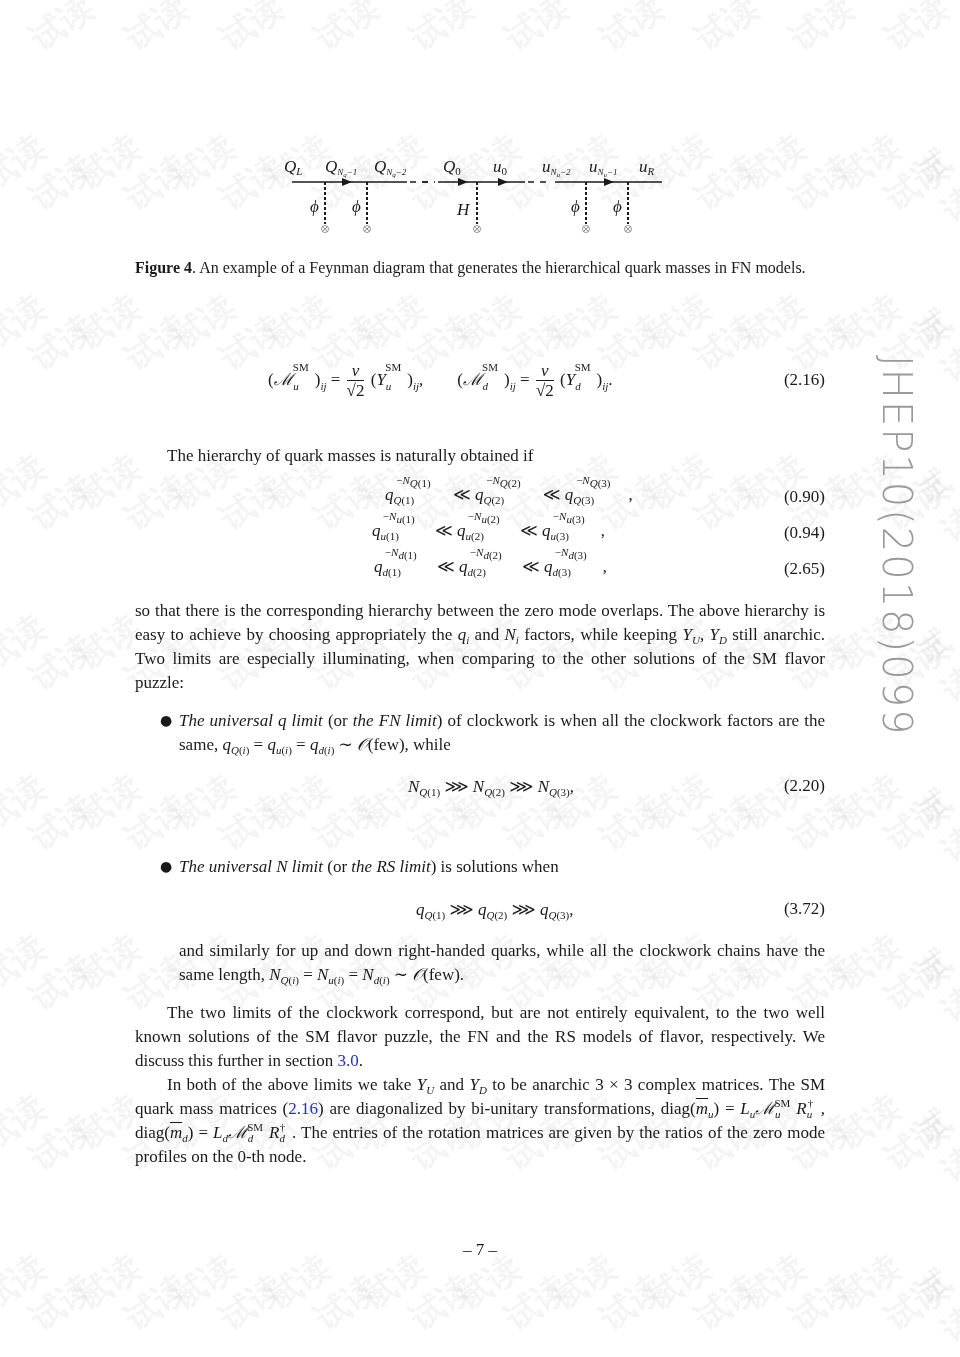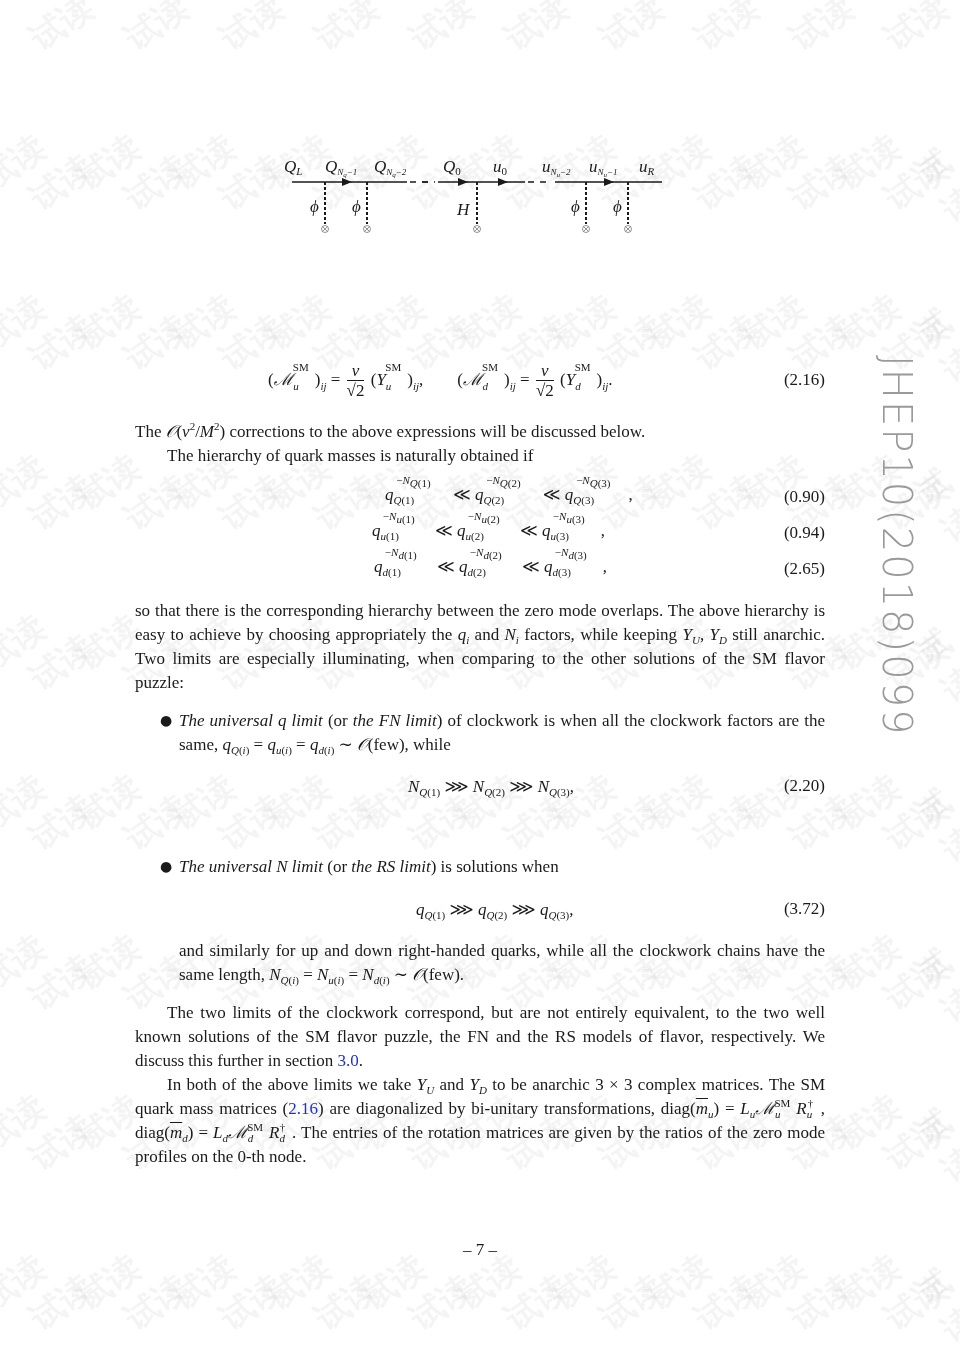--- a/index.html
+++ b/index.html
@@ -271,34 +271,36 @@
       <text x="309" y="22">u<tspan font-size="9" dy="3">N</tspan><tspan font-size="7" dy="2">u</tspan><tspan font-size="9" dy="-2">−1</tspan></text>
       <text x="359" y="22">u<tspan font-size="11" dy="3">R</tspan></text>
       <text x="30" y="62">ϕ</text>
       <text x="72" y="62">ϕ</text>
       <text x="177" y="65">H</text>
       <text x="291" y="62">ϕ</text>
       <text x="333" y="62">ϕ</text>
     </g>
   </svg>
 
+  <div class="txt" style="top:257px;font-size:16px;line-height:22px;">
+    <b>Figure 4</b><span>. An example of a Feynman diagram that generates the hierarchical quark masses in FN models.</span>
+  </div>
 
 
   <div class="eq" style="left:268px;top:362px;">
     (<span class="cal">ℳ</span><sub class="it">u</sub><sup style="position:relative;top:-8px;left:-6px;">SM</sup>)<sub class="it">ij</sub> =
     <span class="frac"><span class="num">v</span><span class="den">√2</span></span>
     (<span class="it">Y</span><sub class="it">u</sub><sup style="position:relative;top:-8px;left:-6px;">SM</sup>)<sub class="it">ij</sub>,
     &nbsp;&nbsp;&nbsp;&nbsp;&nbsp;&nbsp;
     (<span class="cal">ℳ</span><sub class="it">d</sub><sup style="position:relative;top:-8px;left:-6px;">SM</sup>)<sub class="it">ij</sub> =
     <span class="frac"><span class="num">v</span><span class="den">√2</span></span>
     (<span class="it">Y</span><sub class="it">d</sub><sup style="position:relative;top:-8px;left:-6px;">SM</sup>)<sub class="it">ij</sub>.
   </div>
   <div class="eqnum" style="top:370px;">(2.16)</div>
 
-  <div class="txt" style="top:420px;">The <span class="cal">𝒪</span>(<span class="it">v</span><sup>2</sup>/<span class="it">M</span><sup>2</sup>)<span> corrections to the above expressions will be discussed below.</span></div>
   <div class="txt indent" style="top:444px;">The hierarchy of quark masses is naturally obtained if</div>
 
   <div class="eq" style="left:385px;top:484px;">
     <span class="it">q</span><sub class="it">Q</sub><sub>(1)</sub><sup style="position:relative;top:-9px;left:-18px;">−<i>N</i><sub><i>Q</i>(1)</sub></sup>
     ≪ <span class="it">q</span><sub class="it">Q</sub><sub>(2)</sub><sup style="position:relative;top:-9px;left:-18px;">−<i>N</i><sub><i>Q</i>(2)</sub></sup>
     ≪ <span class="it">q</span><sub class="it">Q</sub><sub>(3)</sub><sup style="position:relative;top:-9px;left:-18px;">−<i>N</i><sub><i>Q</i>(3)</sub></sup>,
   </div>
   <div class="eqnum" style="top:487px;">(0.90)</div>
   <div class="eq" style="left:372px;top:520px;">
     <span class="it">q</span><sub class="it">u</sub><sub>(1)</sub><sup style="position:relative;top:-9px;left:-16px;">−<i>N</i><sub><i>u</i>(1)</sub></sup>

